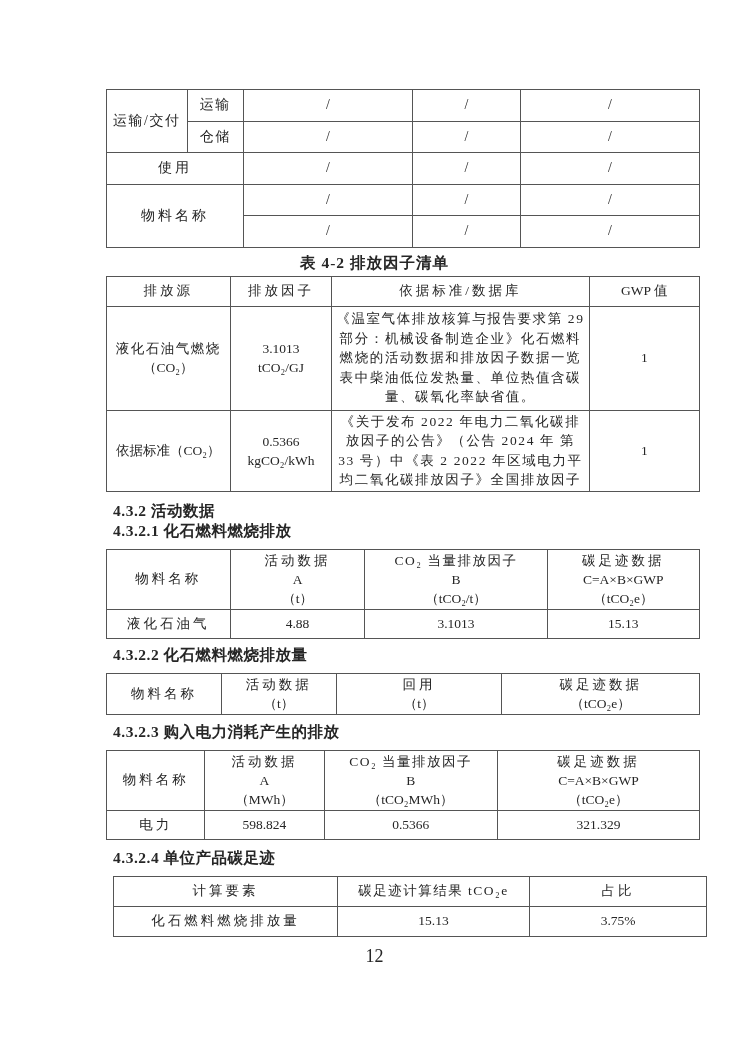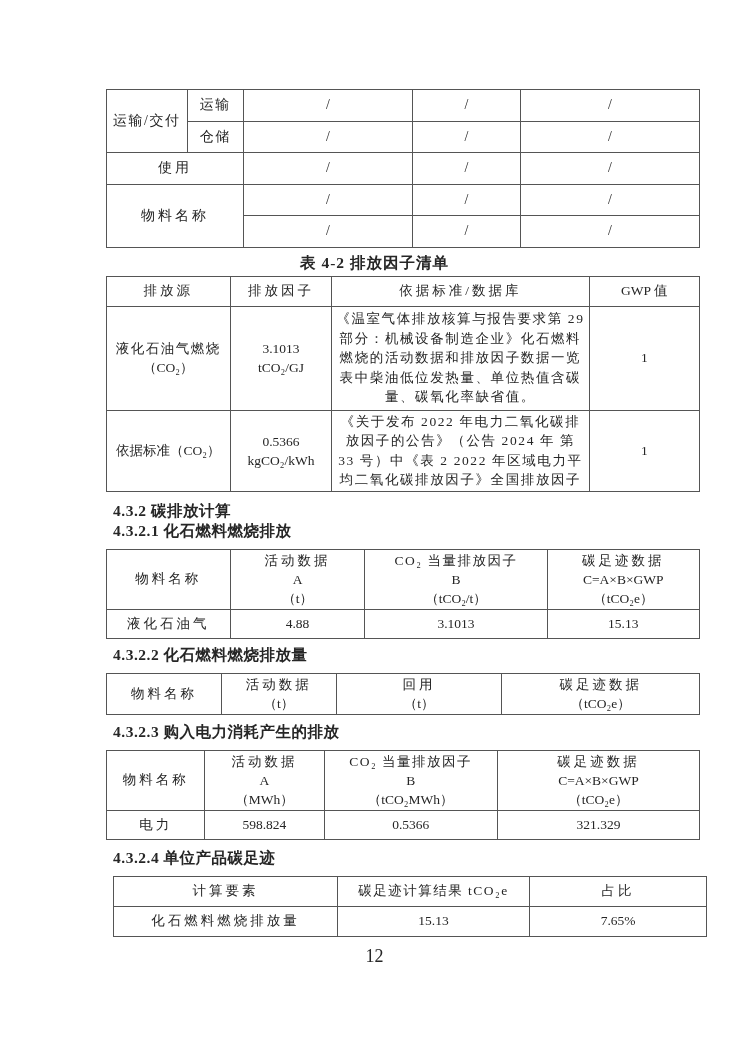--- a/index.html
+++ b/index.html
@@ -127,21 +127,21 @@
           <td>
             <div class="hline">0.5366</div>
             <div class="hline">kgCO₂/kWh</div>
           </td>
           <td class="std">《关于发布 2022 年电力二氧化碳排放因子的公告》（公告 2024 年 第 33 号）中《表 2 2022 年区域电力平均二氧化碳排放因子》全国排放因子</td>
           <td>1</td>
         </tr>
       </tbody>
     </table>
 
-    <div class="sec m1">4.3.2 碳排放计算</div>
+    <div class="sec m1">4.3.2 活动数据</div>
     <div class="sec m2">4.3.2.1 化石燃料燃烧排放</div>
 
     <table class="tbl tgap">
       <colgroup>
           <col style="width:112px">
           <col style="width:122px">
           <col style="width:165px">
           <col style="width:138px">
         </colgroup>
       <tbody>
@@ -247,21 +247,21 @@
         </colgroup>
       <tbody>
         <tr class="h30">
           <td class="cjk">计算要素</td>
           <td class="cjk2">碳足迹计算结果 tCO₂e</td>
           <td class="cjk">占比</td>
         </tr>
         <tr class="h30">
           <td class="cjk">化石燃料燃烧排放量</td>
           <td>15.13</td>
-          <td>7.65%</td>
+          <td>3.75%</td>
         </tr>
       </tbody>
     </table>
 
     <div class="page-num">12</div>
 
   </div>
 </div>
 
 </body></html>

